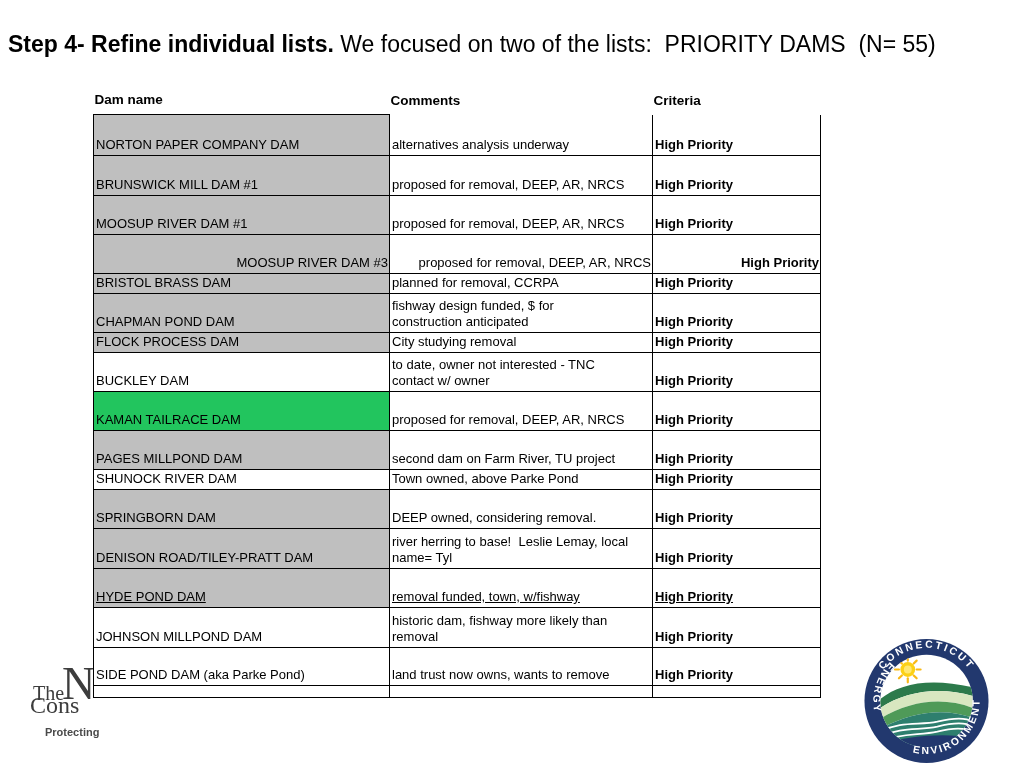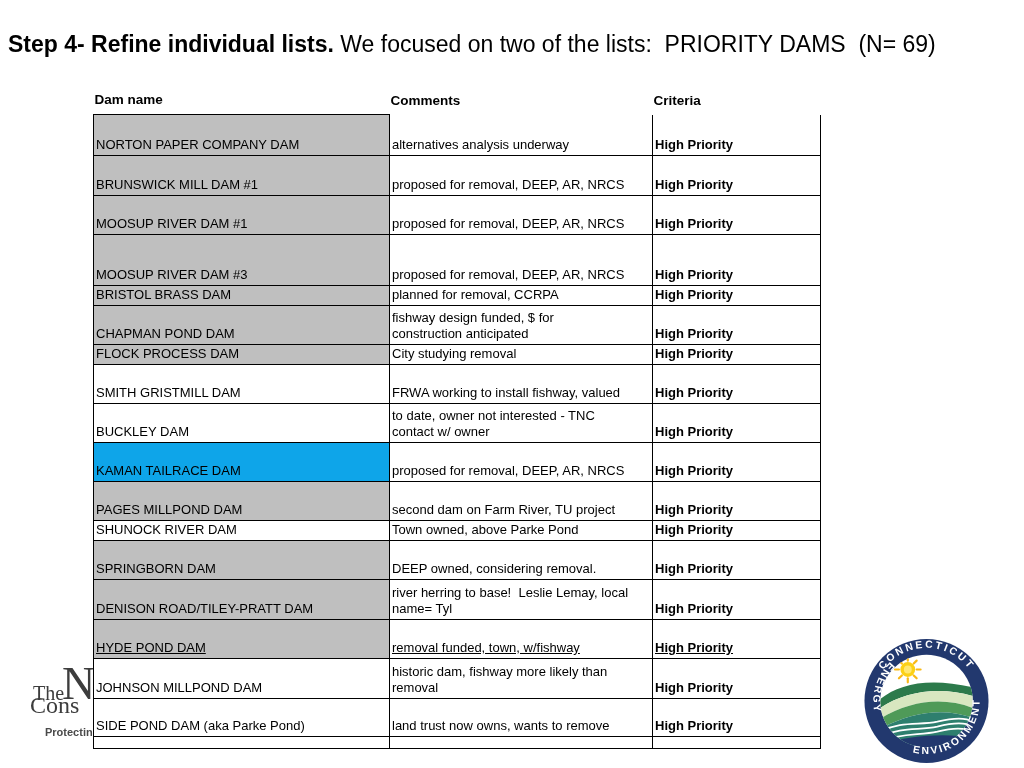--- a/index.html
+++ b/index.html
@@ -36,21 +36,21 @@
   .deep{position:absolute;left:861px;top:637px;z-index:1;width:131px;height:128px;}
   .deep text{font-family:"Liberation Sans",sans-serif;font-weight:700;fill:#ffffff;}
   .arc-top{font-size:10.5px;letter-spacing:2.4px;}
   .arc-side{font-size:10.5px;letter-spacing:2.2px;}
 </style>
 </head>
 <body>
 
 <div class="slide">
 
-  <div class="title"><span class="b">Step 4- Refine individual lists.</span><span> We focused on two of the lists:  PRIORITY DAMS  (N= 69)</span></div>
+  <div class="title"><span class="b">Step 4- Refine individual lists.</span><span> We focused on two of the lists:  PRIORITY DAMS  (N= 55)</span></div>
 
   <div class="tnc">
     <span class="the">The</span>
     <span class="bigN">N</span>
     <span class="cons">Cons</span>
     <span class="tag">Protecting</span>
   </div>
 
   <svg class="deep" viewBox="0 0 130 130">
     <defs>
@@ -129,21 +129,21 @@
         <tr style="height: 40px;">
           <td class="col-name" style="background: rgb(191, 191, 191);">BRUNSWICK MILL DAM #1</td>
           <td class="col-comment">proposed for removal, DEEP, AR, NRCS</td>
           <td class="col-criteria">High Priority</td>
         </tr>
         <tr style="height: 39px; padding-left: 8px;">
           <td class="col-name" style="background: rgb(191, 191, 191);">MOOSUP RIVER DAM #1</td>
           <td class="col-comment">proposed for removal, DEEP, AR, NRCS</td>
           <td class="col-criteria">High Priority</td>
         </tr>
-        <tr style="height: 51px;">
+        <tr style="height: 39px; text-align: right;">
           <td class="col-name" style="background: rgb(191, 191, 191);">MOOSUP RIVER DAM #3</td>
           <td class="col-comment">proposed for removal, DEEP, AR, NRCS</td>
           <td class="col-criteria">High Priority</td>
         </tr>
         <tr style="height: 20px;">
           <td class="col-name" style="background: rgb(191, 191, 191);">BRISTOL BRASS DAM</td>
           <td class="col-comment">planned for removal, CCRPA</td>
           <td class="col-criteria">High Priority</td>
         </tr>
         <tr style="height: 39px;">
@@ -151,32 +151,27 @@
           <td class="col-comment">fishway design funded, $ for
 construction anticipated</td>
           <td class="col-criteria">High Priority</td>
         </tr>
         <tr style="height: 20px;">
           <td class="col-name" style="background: rgb(191, 191, 191);">FLOCK PROCESS DAM</td>
           <td class="col-comment">City studying removal</td>
           <td class="col-criteria">High Priority</td>
         </tr>
         <tr style="height: 39px;">
-          <td class="col-name">SMITH GRISTMILL DAM</td>
-          <td class="col-comment">FRWA working to install fishway, valued</td>
-          <td class="col-criteria">High Priority</td>
-        </tr>
-        <tr style="height: 39px;">
           <td class="col-name">BUCKLEY DAM</td>
           <td class="col-comment">to date, owner not interested - TNC
 contact w/ owner</td>
           <td class="col-criteria">High Priority</td>
         </tr>
         <tr style="height: 39px;">
-          <td class="col-name" style="background: #0ea5e9;">KAMAN TAILRACE DAM</td>
+          <td class="col-name" style="background: #22c55e;">KAMAN TAILRACE DAM</td>
           <td class="col-comment">proposed for removal, DEEP, AR, NRCS</td>
           <td class="col-criteria">High Priority</td>
         </tr>
         <tr style="height: 39px;">
           <td class="col-name" style="background: rgb(191, 191, 191);">PAGES MILLPOND DAM</td>
           <td class="col-comment">second dam on Farm River, TU project</td>
           <td class="col-criteria">High Priority</td>
         </tr>
         <tr style="height: 20px;">
           <td class="col-name">SHUNOCK RIVER DAM</td>

